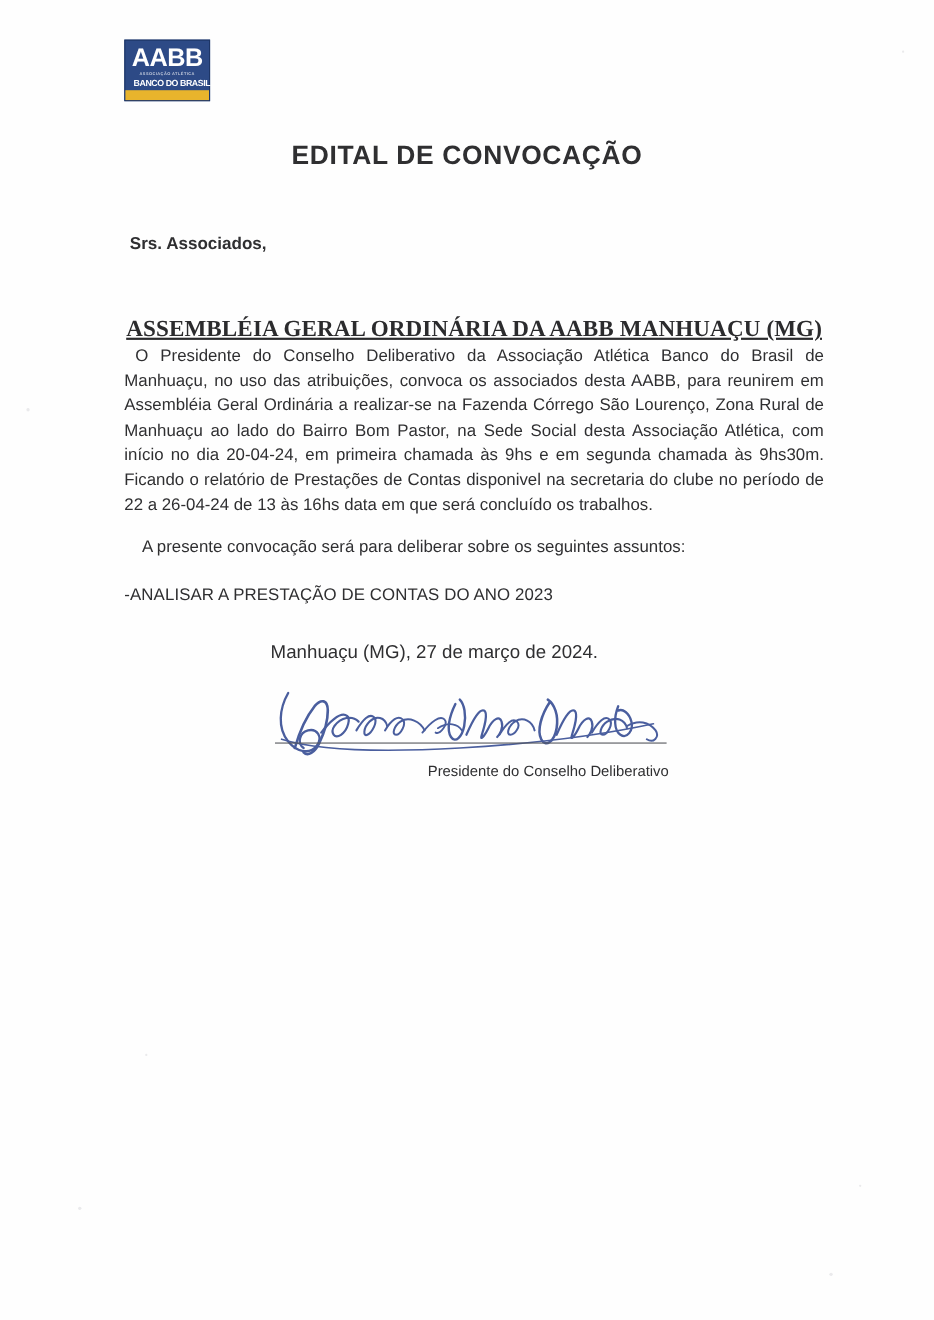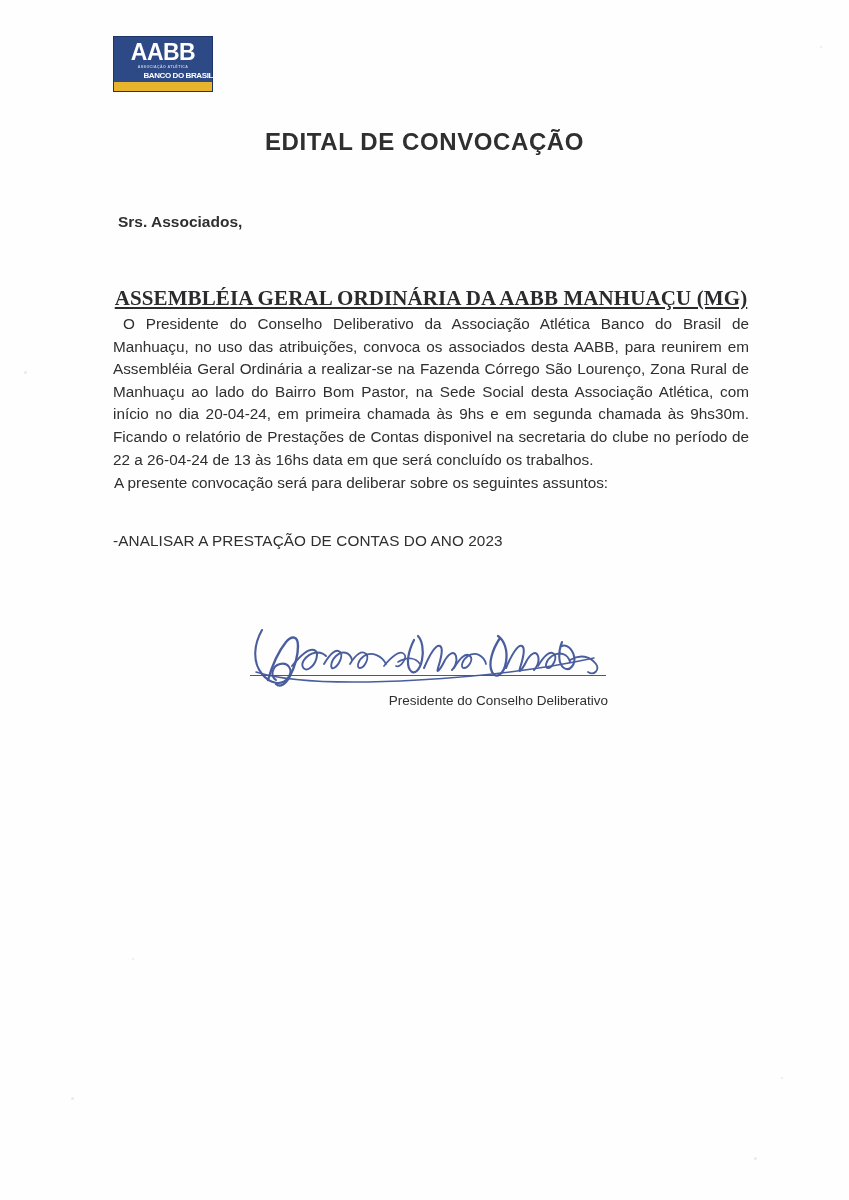--- a/index.html
+++ b/index.html
@@ -28,21 +28,21 @@
     background: #d8d8dc;
     border-radius: 50%;
     opacity: .55;
   }
 
   
   .logo-wrap {
     position: absolute;
     left: 113px;
     top: 36px;
-    width: 100px;
+    width: 78px;
     height: 56px;
   }
   .logo-box {
     position: absolute;
     inset: 0;
     background: #2d4a86;
     border: 1px solid #1d3566;
     box-sizing: border-box;
   }
   .logo-aabb {
@@ -141,21 +141,21 @@
     color: #2f2f31;
     margin: 0;
     text-indent: 10px;
   }
   .para-last {
     font-family: "Liberation Sans", sans-serif;
     font-size: 15.3px;
     line-height: 22.6px;
     text-align: left;
     color: #2f2f31;
-    margin: 1px;
+    margin: 16px;
   }
   .agenda-item {
     position: absolute;
     left: 113px;
     top: 532px;
     font-family: "Liberation Sans", sans-serif;
     font-size: 15.3px;
     color: #2f2f31;
     letter-spacing: .1px;
   }
@@ -239,20 +239,21 @@
   <div class="salutation">Srs. Associados,</div>
 
   <div class="body-block">
     <div class="assembly-heading">ASSEMBLÉIA GERAL ORDINÁRIA DA AABB MANHUAÇU (MG)</div>
     <p class="para">O Presidente do Conselho Deliberativo da Associação Atlética Banco do Brasil de Manhuaçu, no uso das atribuições, convoca os associados desta AABB, para reunirem em Assembléia Geral Ordinária a realizar-se na Fazenda Córrego São Lourenço, Zona Rural de Manhuaçu ao lado do Bairro Bom Pastor, na Sede Social desta Associação Atlética, com início no dia 20-04-24, em primeira chamada às 9hs e em segunda chamada às 9hs30m. Ficando o relatório de Prestações de Contas disponivel na secretaria do clube no período de 22 a 26-04-24 de 13 às 16hs data em que será concluído os trabalhos.</p>
     <p class="para-last">A presente convocação será para deliberar sobre os seguintes assuntos:</p>
   </div>
 
   <div class="agenda-item">-ANALISAR A PRESTAÇÃO DE CONTAS DO ANO 2023</div>
 
+  <div class="place-date">Manhuaçu (MG), 27 de março de 2024.</div>
 
   <div class="sig-area">
     <svg class="sig-svg" viewBox="0 0 360 70" preserveAspectRatio="none">
       <g fill="none" stroke="#4a5e9e" stroke-linecap="round" stroke-linejoin="round">
         <path d="M14 8 C6 22, 4 40, 14 52 C22 62, 34 64, 40 56 C46 48, 40 40, 32 42 C24 44, 22 54, 28 58" stroke-width="2.1"></path>
         <path d="M20 58 C24 44, 30 30, 38 20 C44 13, 50 14, 50 24 C50 34, 46 46, 42 54 C38 62, 32 66, 28 62" stroke-width="2.4"></path>
         <path d="M44 44 C52 34, 60 26, 66 28 C72 30, 68 42, 62 46 C56 50, 52 44, 56 38 C62 30, 72 28, 78 34" stroke-width="2"></path>
         <path d="M76 42 C82 32, 88 26, 92 30 C96 34, 90 44, 86 46 C82 48, 82 40, 88 34 C94 28, 102 30, 104 38" stroke-width="1.9"></path>
         <path d="M102 42 C108 32, 114 28, 118 32 C122 36, 116 46, 112 46 C108 46, 110 38, 116 34 C124 29, 134 34, 138 42" stroke-width="1.8"></path>
         <path d="M136 44 C144 34, 152 28, 156 32 C160 36, 152 46, 148 44" stroke-width="1.7"></path>

